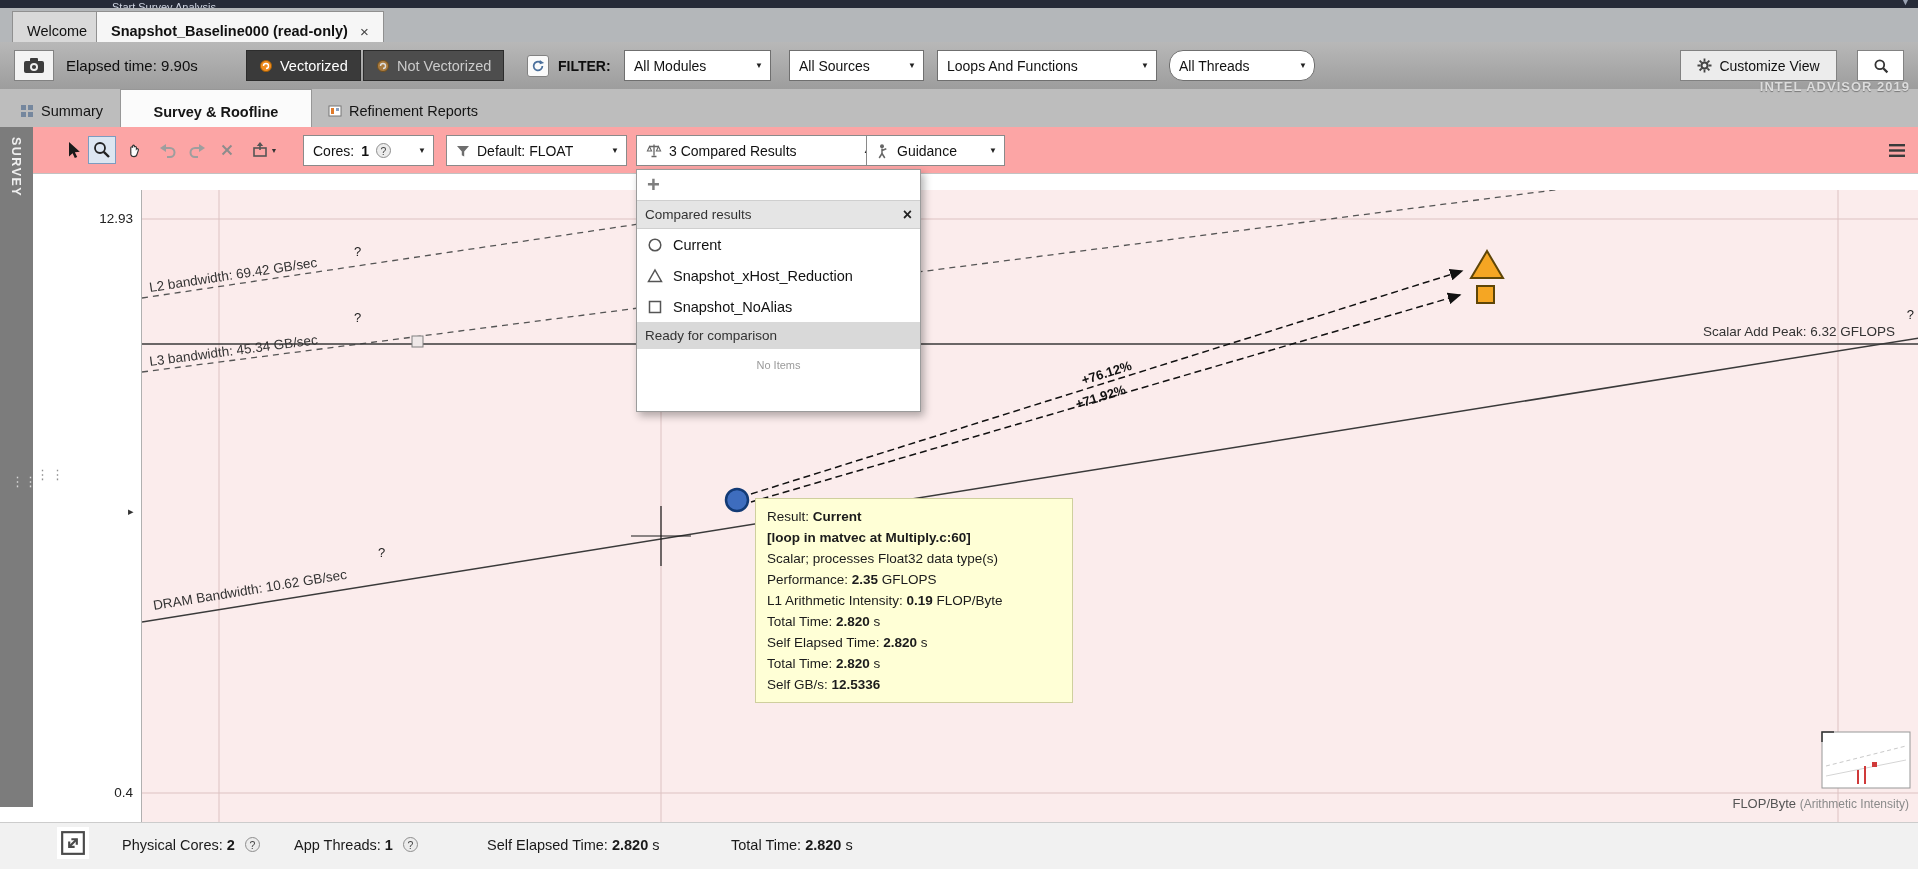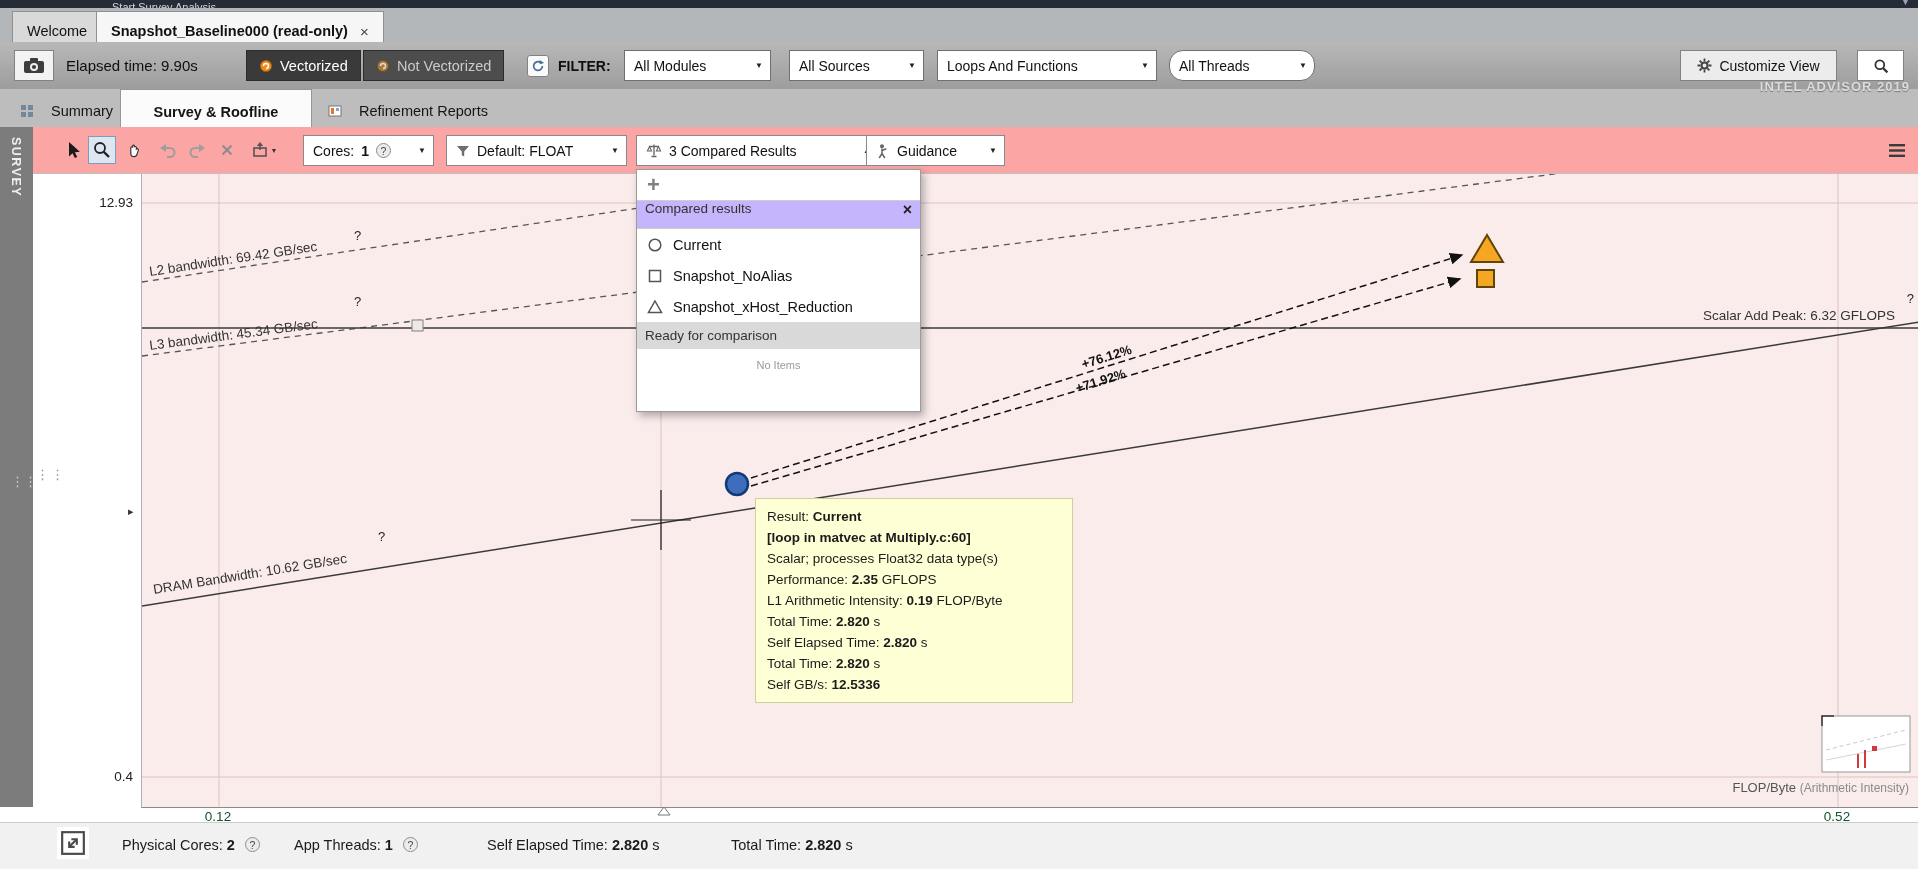--- a/index.html
+++ b/index.html
@@ -27,21 +27,21 @@
         box-sizing:border-box;border:1px solid #2c2c2c;font-size:14.5px;}
   .lbl{position:absolute;top:0;height:47px;display:flex;align-items:center;font-size:15px;color:#0f0f0f;}
   .select{position:absolute;top:8px;height:31px;background:#fff;border:1px solid #6f6f6f;box-sizing:border-box;
           display:flex;align-items:center;gap:7px;padding:0 24px 0 9px;font-size:14px;white-space:nowrap;}
   .select .caret{position:absolute;right:7px;font-size:8px;color:#222;}
   .brand{position:absolute;right:8px;top:79px;z-index:6;font-size:13px;font-weight:bold;letter-spacing:1px;
          color:#dcdcdc;text-shadow:0 1px 1px #777;}
 
   
   .viewtabs{position:absolute;left:0;top:89px;width:1918px;height:38px;background:#bdbdbd;}
-  .vtab{position:absolute;top:0;height:44px;display:flex;align-items:center;gap:17px;padding:0 12px;
+  .vtab{position:absolute;top:0;height:44px;display:flex;align-items:center;gap:7px;padding:0 12px;
         box-sizing:border-box;font-size:14.5px;color:#151515;}
   .vtab.active{background:#fbfbfb;border:1px solid #979797;border-bottom:none;font-weight:600;}
 
   
   .sidebar{position:absolute;left:0;top:127px;width:33px;height:680px;background:#7c7c7c;}
   .sidebar .vt{position:absolute;left:23px;top:10px;transform:rotate(90deg);transform-origin:0 0;
                font-size:12.5px;font-weight:bold;letter-spacing:1.5px;color:#f0f0f0;white-space:nowrap;}
   .sidebar .dots{position:absolute;left:11px;top:350px;color:#d8d8d8;font-size:13px;line-height:10px;}
 
   
@@ -53,29 +53,29 @@
   .cselect{position:absolute;top:8px;height:31px;background:#fff;border:1px solid #8a8a8a;box-sizing:border-box;
            display:flex;align-items:center;gap:7px;padding:0 22px 0 9px;font-size:14px;white-space:nowrap;}
   .cselect .caret{position:absolute;right:7px;font-size:8px;color:#222;}
   .qb{display:inline-block;width:15px;height:15px;border-radius:50%;background:#ececec;border:1px solid #8e8e8e;
       color:#444;font-size:10.5px;line-height:15px;text-align:center;box-sizing:border-box;}
 
   
   .cmp-panel{position:absolute;left:636px;top:169px;width:285px;height:243px;background:#fff;
              border:1px solid #9b9b9b;box-shadow:3px 4px 8px rgba(0,0,0,.3);z-index:60;box-sizing:border-box;}
   .cmp-plus{height:30px;display:flex;align-items:center;padding-left:10px;font-size:22px;color:#7f7f7f;font-weight:bold;}
-  .cmp-head{height:27px;background:#c4b5fd;border-top:1px solid #cfcfcf;border-bottom:1px solid #cfcfcf;
-            display:flex;align-items:flex-start;padding:0 8px;font-size:13.5px;color:#333;}
+  .cmp-head{height:27px;background:#e5e5e5;border-top:1px solid #cfcfcf;border-bottom:1px solid #cfcfcf;
+            display:flex;align-items:center;padding:0 8px;font-size:13.5px;color:#333;}
   .cmp-head .cmp-x{margin-left:auto;font-size:16px;font-weight:bold;color:#222;}
   .cmp-item{height:31px;display:flex;align-items:center;gap:10px;padding-left:10px;font-size:14.5px;}
   .cmp-ready{height:27px;background:#d9d9d9;display:flex;align-items:center;padding-left:8px;font-size:13.5px;color:#333;}
   .cmp-empty{text-align:center;color:#9a9a9a;font-size:11px;padding-top:10px;}
 
   
-  .chartwrap{position:absolute;left:33px;top:174px;width:1885px;height:648px;background:#fff;}
+  .chartwrap{position:absolute;left:33px;top:190px;width:1885px;height:648px;background:#fff;}
   .plot{position:absolute;left:108px;top:0;width:1777px;height:633px;background:#fbecec;
         border-left:1px solid #b0b0b0;border-bottom:1px solid #8a8a8a;box-sizing:content-box;}
   .ylab{position:absolute;left:0;width:100px;text-align:right;font-size:13.5px;color:#222;}
   .gflops{position:absolute;left:135px;top:8px;transform:rotate(90deg);transform-origin:0 0;
           font-size:13px;color:#9a9a9a;letter-spacing:.5px;}
   .xlab{position:absolute;top:635px;width:44px;text-align:center;font-size:13.5px;color:#14532d;}
   .flopbyte{position:absolute;right:10px;top:606px;font-size:13px;color:#555;}
   .flopbyte .sub{color:#8a8a8a;font-size:12px;}
   svg text{font-family:"Liberation Sans",sans-serif;}
   .grid{stroke:#ddc2c2;stroke-width:1;}
@@ -386,29 +386,29 @@
       <span class="cmp-x">×</span>
     </div>
     <div class="cmp-item">
       <svg width="16" height="16" viewBox="0 0 16 16">
         <circle cx="8" cy="8" r="5.8" fill="#fff" stroke="#555" stroke-width="1.5"></circle>
       </svg>
       <span>Current</span>
     </div>
     <div class="cmp-item">
       <svg width="16" height="16" viewBox="0 0 16 16">
-        <rect x="2.5" y="2.5" width="11" height="11" fill="#fff" stroke="#555" stroke-width="1.5"></rect>
-      </svg>
-      <span>Snapshot_NoAlias</span>
+        <polygon points="8,2 14.5,13.5 1.5,13.5" fill="#fff" stroke="#555" stroke-width="1.5"></polygon>
+      </svg>
+      <span>Snapshot_xHost_Reduction</span>
     </div>
     <div class="cmp-item">
       <svg width="16" height="16" viewBox="0 0 16 16">
-        <polygon points="8,2 14.5,13.5 1.5,13.5" fill="#fff" stroke="#555" stroke-width="1.5"></polygon>
-      </svg>
-      <span>Snapshot_xHost_Reduction</span>
+        <rect x="2.5" y="2.5" width="11" height="11" fill="#fff" stroke="#555" stroke-width="1.5"></rect>
+      </svg>
+      <span>Snapshot_NoAlias</span>
     </div>
     <div class="cmp-ready">Ready for comparison</div>
     <div class="cmp-empty">No Items</div>
   </div>
 
   <div class="tooltip">
     <div><span>Result: </span><b>Current</b><span></span></div>
     <div><span></span><b>[loop in matvec at Multiply.c:60]</b><span></span></div>
     <div><span>Scalar; processes Float32 data type(s)</span><b></b><span></span></div>
     <div><span>Performance: </span><b>2.35</b><span> GFLOPS</span></div>

